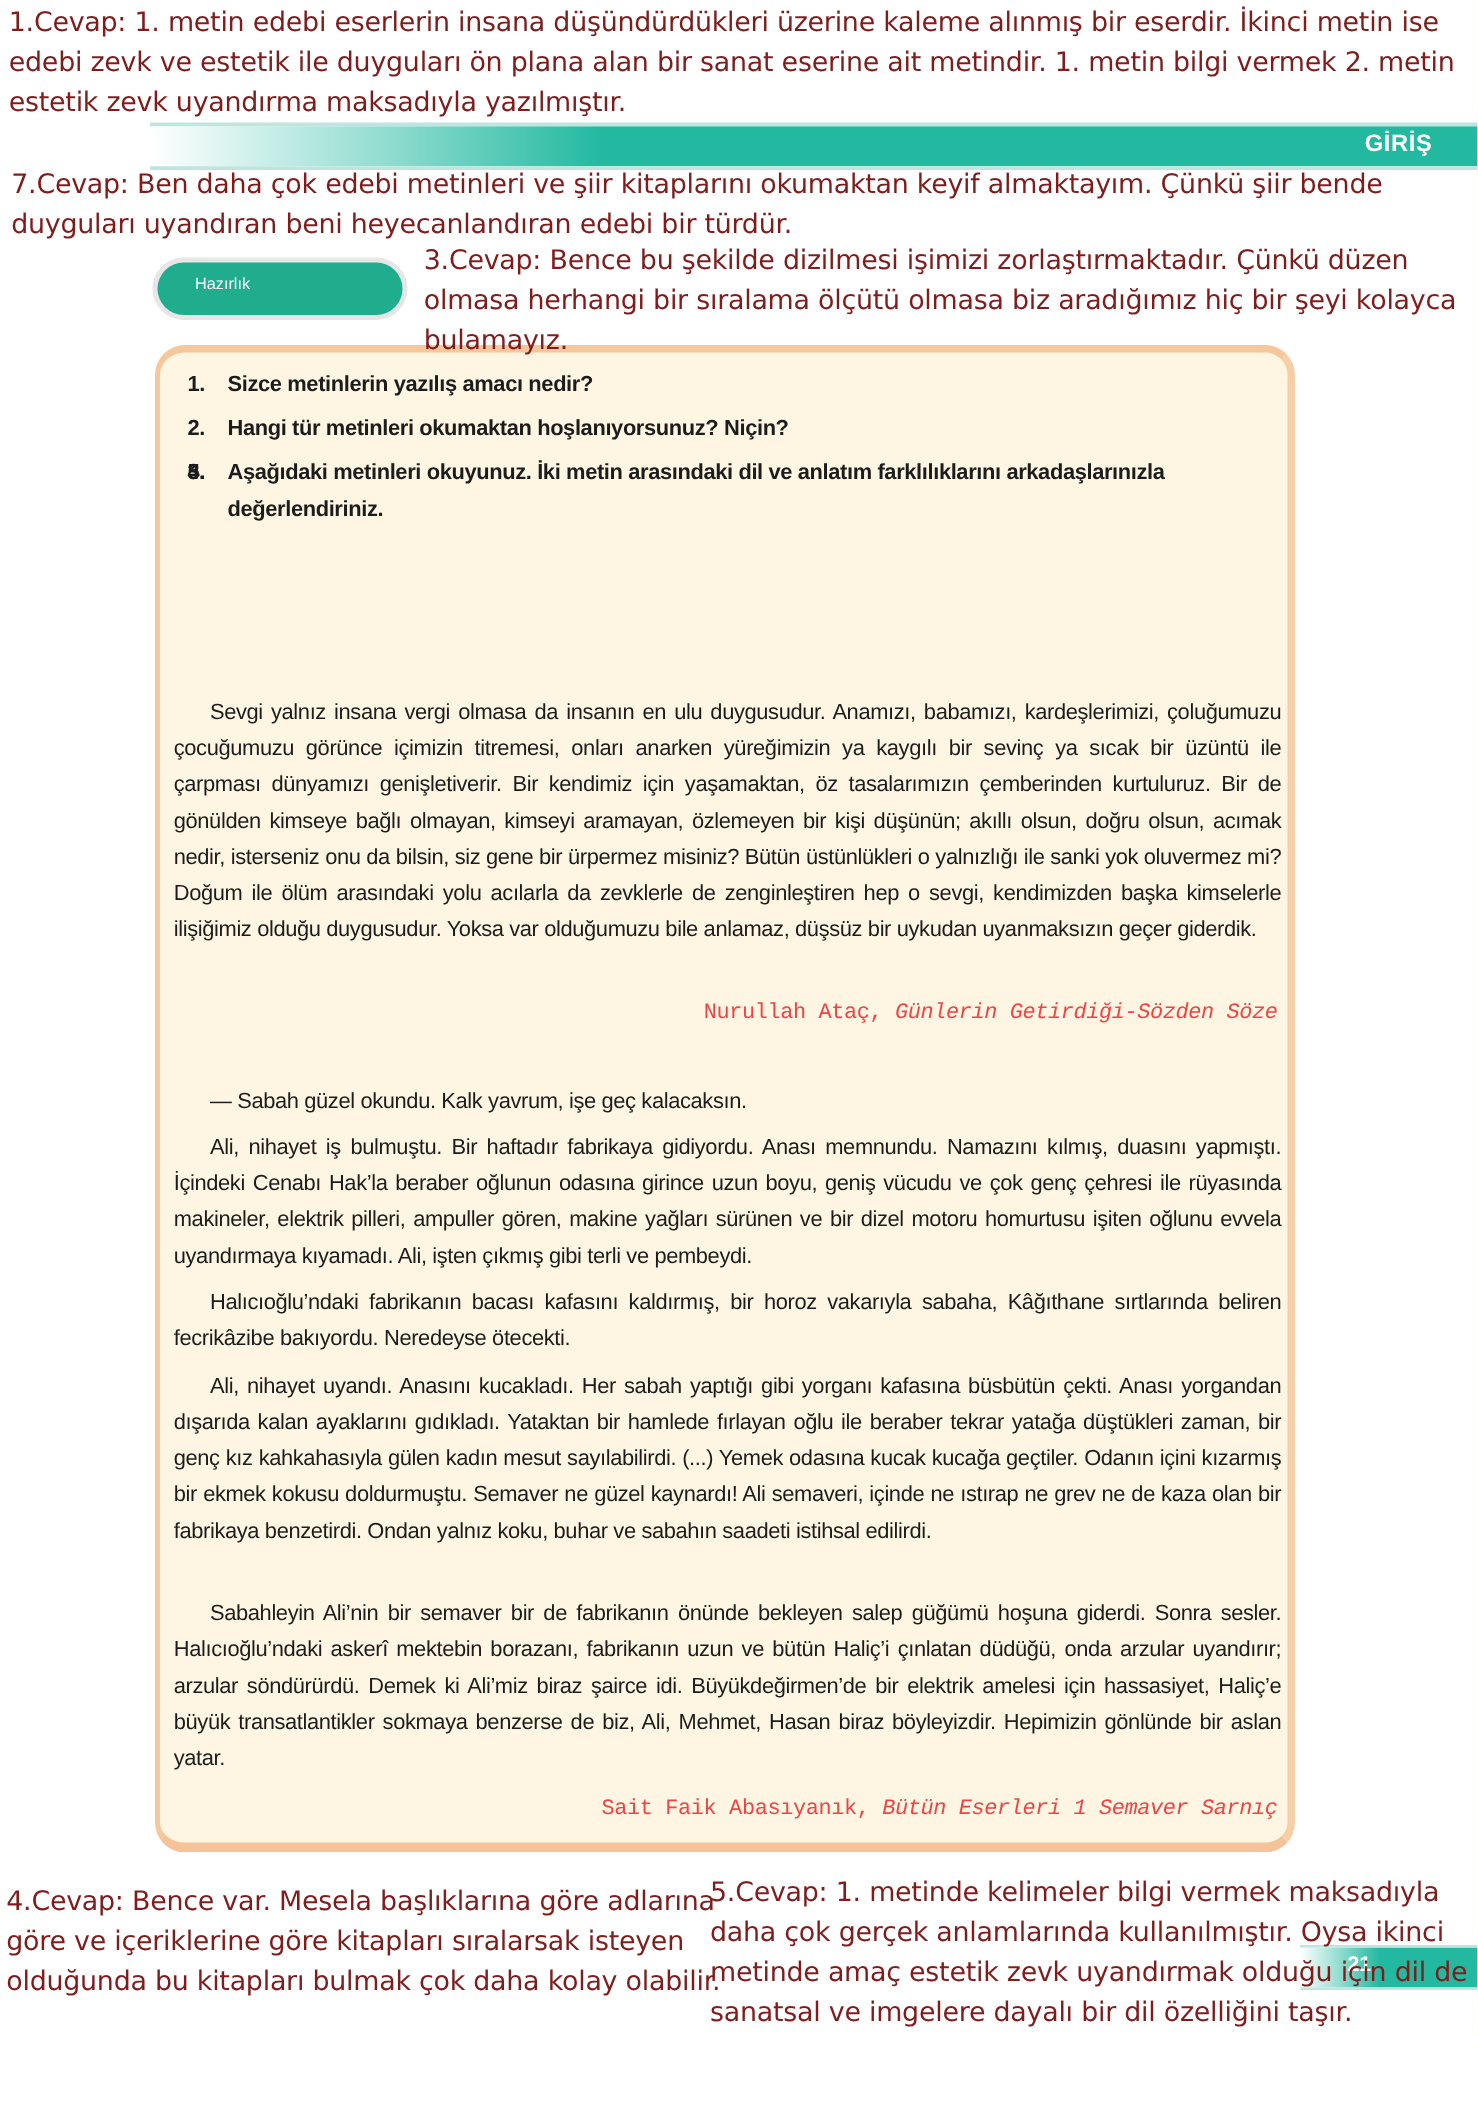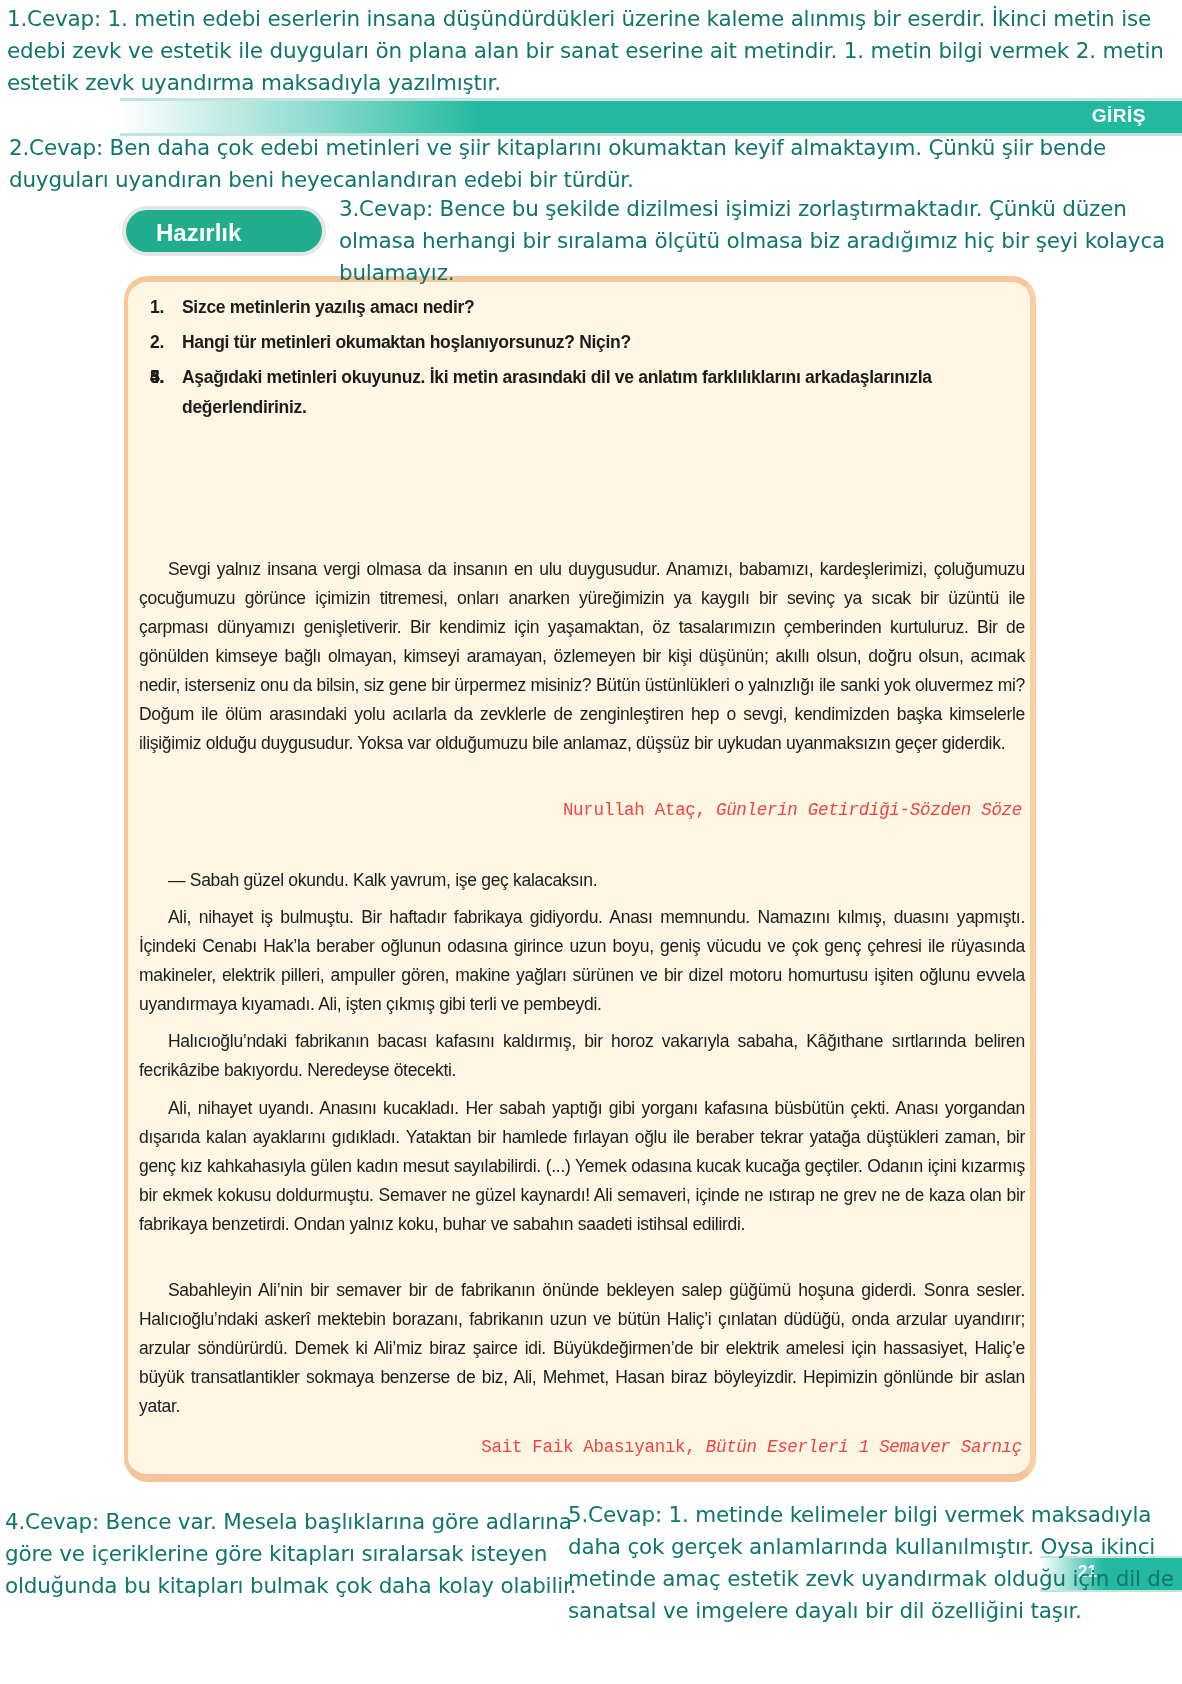--- a/index.html
+++ b/index.html
@@ -2,21 +2,21 @@
 <html><head>
 <meta charset="utf-8">
 <style>
   html, body { margin:0; padding:0; }
   body {
     width:1182px; height:1684px; position:relative; overflow:hidden;
     background:#ffffff;
     font-family:"Liberation Sans", "DejaVu Sans", sans-serif;
   }
   .ans {
-    position:absolute; color:#0f766e;
+    position:absolute; color:#7f1d1d;
     font-family:"DejaVu Sans", "Liberation Sans", sans-serif;
     font-size:21.5px; line-height:32px; z-index:5; margin:0;
     letter-spacing:-0.2px;
   }
   #ans1 { left:7px; top:3px; width:1170px; }
   #ans2 { left:9px; top:132px; width:1170px; }
   #ans3 { left:339px; top:193px; width:840px; }
   #ans4 { left:5px; top:1506px; width:580px; }
   #ans5 { left:568px; top:1499px; width:614px; }
 
@@ -30,21 +30,21 @@
   .banner-title {
     position:absolute; right:36px; top:4px; color:#ffffff; font-weight:bold;
     font-size:19px; letter-spacing:0.5px;
   }
   .hazirlik {
     position:absolute; left:126px; top:210px; width:196px; height:42px;
     border-radius:22px; background:#1fad8e;
     box-shadow:0 0 0 4px #e6e6e6;
   }
   .hazirlik span {
-    position:absolute; left:30px; top:9px; color:#fff; font-weight:bold; font-size:24px;
+    position:absolute; left:30px; top:9px; color:#fff; font-weight:normal; font-size:13px;
   }
   .panel {
     position:absolute; left:124px; top:276px; width:912px; height:1206px;
     background:#fef6e2; border-radius:24px;
     border-top:6px solid #f6c79b; border-left:4px solid #f6c79b;
     border-right:6px solid #f7cfa6; border-bottom:8px solid #f4c39a;
     box-sizing:border-box;
   }
   .questions {
     position:absolute; left:150px; top:292px; width:870px; margin:0; padding:0; list-style:none;
@@ -101,16 +101,16 @@
 <p class="prose" style="top:903px;"><span class="ind"></span><span>Ali, nihayet iş bulmuştu. Bir haftadır fabrikaya gidiyordu. Anası memnundu. Namazını kılmış, duasını yapmıştı. İçindeki Cenabı Hak’la beraber oğlunun odasına girince uzun boyu, geniş vücudu ve çok genç çehresi ile rüyasında makineler, elektrik pilleri, ampuller gören, makine yağları sürünen ve bir dizel motoru homurtusu işiten oğlunu evvela uyandırmaya kıyamadı. Ali, işten çıkmış gibi terli ve pembeydi.</span></p>
 <p class="prose" style="top:1027px;"><span class="ind"></span><span>Halıcıoğlu’ndaki fabrikanın bacası kafasını kaldırmış, bir horoz vakarıyla sabaha, Kâğıthane sırtlarında beliren fecrikâzibe bakıyordu. Neredeyse ötecekti.</span></p>
 <p class="prose" style="top:1094px;"><span class="ind"></span><span>Ali, nihayet uyandı. Anasını kucakladı. Her sabah yaptığı gibi yorganı kafasına büsbütün çekti. Anası yorgandan dışarıda kalan ayaklarını gıdıkladı. Yataktan bir hamlede fırlayan oğlu ile beraber tekrar yatağa düştükleri zaman, bir genç kız kahkahasıyla gülen kadın mesut sayılabilirdi. (...) Yemek odasına kucak kucağa geçtiler. Odanın içini kızarmış bir ekmek kokusu doldurmuştu. Semaver ne güzel kaynardı! Ali semaveri, içinde ne ıstırap ne grev ne de kaza olan bir fabrikaya benzetirdi. Ondan yalnız koku, buhar ve sabahın saadeti istihsal edilirdi.</span></p>
 <p class="prose" style="top:1276px;"><span class="ind"></span><span>Sabahleyin Ali’nin bir semaver bir de fabrikanın önünde bekleyen salep güğümü hoşuna giderdi. Sonra sesler. Halıcıoğlu’ndaki askerî mektebin borazanı, fabrikanın uzun ve bütün Haliç’i çınlatan düdüğü, onda arzular uyandırır; arzular söndürürdü. Demek ki Ali’miz biraz şairce idi. Büyükdeğirmen’de bir elektrik amelesi için hassasiyet, Haliç’e büyük transatlantikler sokmaya benzerse de biz, Ali, Mehmet, Hasan biraz böyleyizdir. Hepimizin gönlünde bir aslan yatar.</span></p>
 <div class="source" style="top:1437px;"><span>Sait Faik Abasıyanık, </span><i>Bütün Eserleri 1 Semaver Sarnıç</i></div>
 
 <div class="page-banner-wide"></div>
 <span class="page-num">21</span>
 
 <p class="ans" id="ans1">1.Cevap: 1. metin edebi eserlerin insana düşündürdükleri üzerine kaleme alınmış bir eserdir. İkinci metin ise edebi zevk ve estetik ile duyguları ön plana alan bir sanat eserine ait metindir. 1. metin bilgi vermek 2. metin estetik zevk uyandırma maksadıyla yazılmıştır.</p>
-<p class="ans" id="ans2">2.Cevap: Ben daha çok edebi metinleri ve şiir kitaplarını okumaktan keyif almaktayım. Çünkü şiir bende duyguları uyandıran beni heyecanlandıran edebi bir türdür.</p>
+<p class="ans" id="ans2">7.Cevap: Ben daha çok edebi metinleri ve şiir kitaplarını okumaktan keyif almaktayım. Çünkü şiir bende duyguları uyandıran beni heyecanlandıran edebi bir türdür.</p>
 <p class="ans" id="ans3">3.Cevap: Bence bu şekilde dizilmesi işimizi zorlaştırmaktadır. Çünkü düzen olmasa herhangi bir sıralama ölçütü olmasa biz aradığımız hiç bir şeyi kolayca bulamayız.</p>
 <p class="ans" id="ans4">4.Cevap: Bence var. Mesela başlıklarına göre adlarına göre ve içeriklerine göre kitapları sıralarsak isteyen olduğunda bu kitapları bulmak çok daha kolay olabilir.</p>
 <p class="ans" id="ans5">5.Cevap: 1. metinde kelimeler bilgi vermek maksadıyla daha çok gerçek anlamlarında kullanılmıştır. Oysa ikinci metinde amaç estetik zevk uyandırmak olduğu için dil de sanatsal ve imgelere dayalı bir dil özelliğini taşır.</p>
 
 </body></html>

